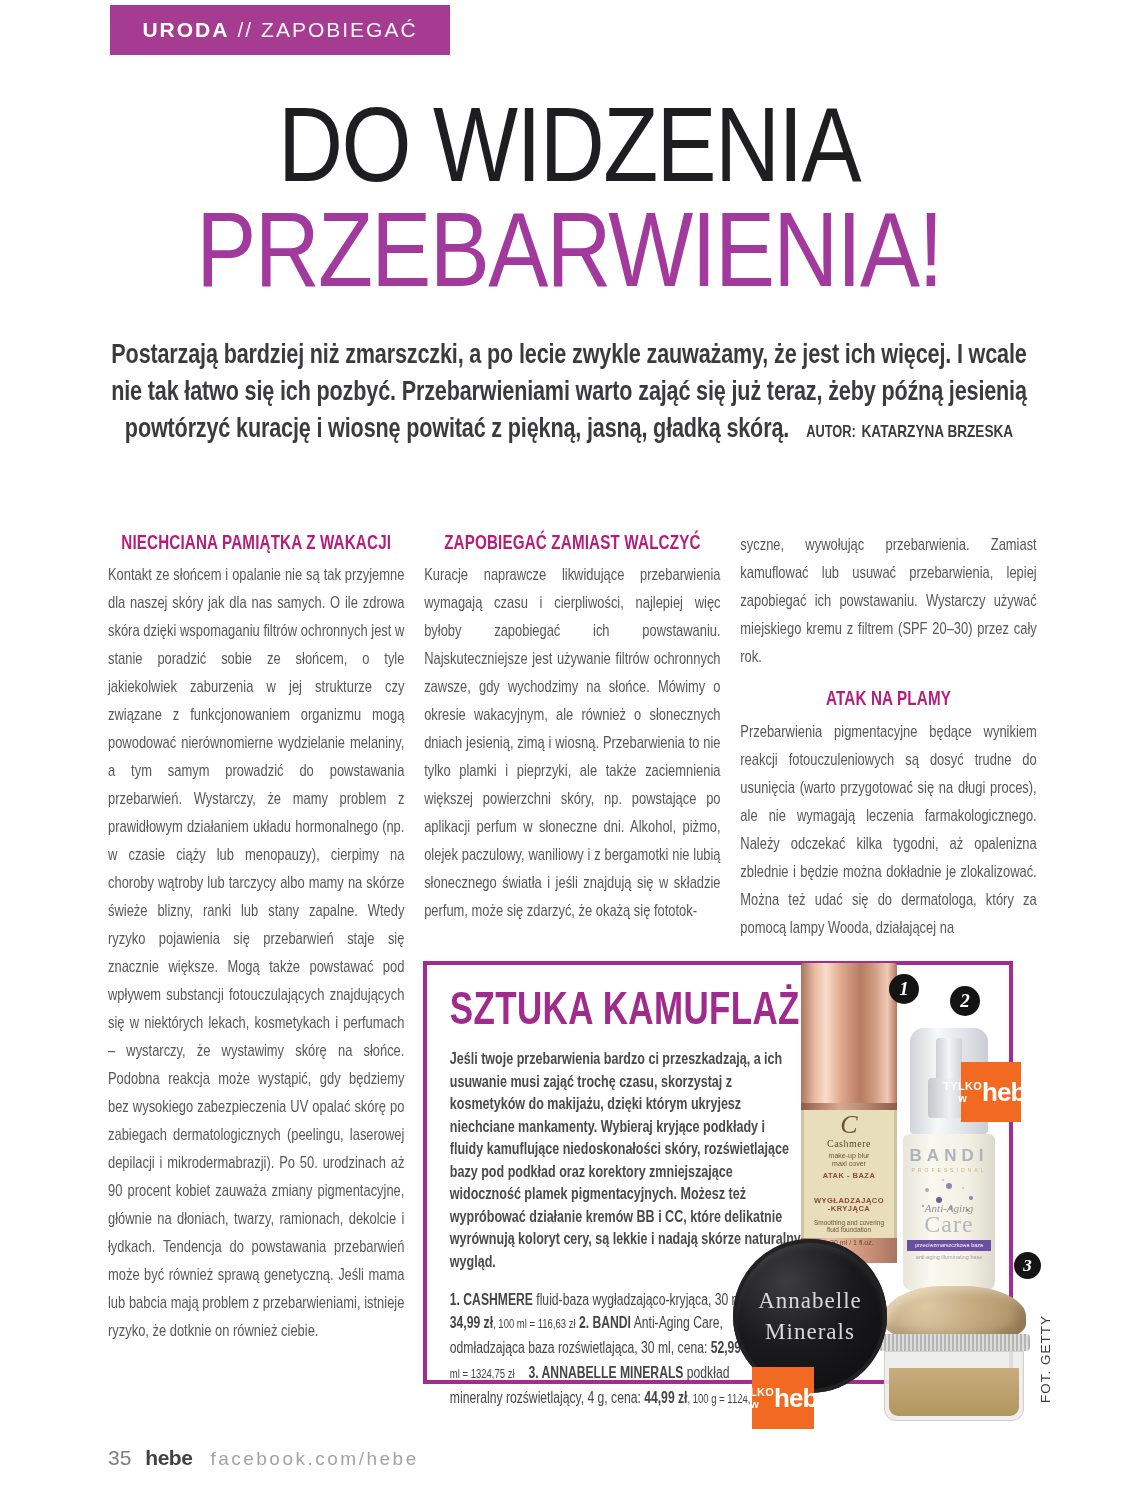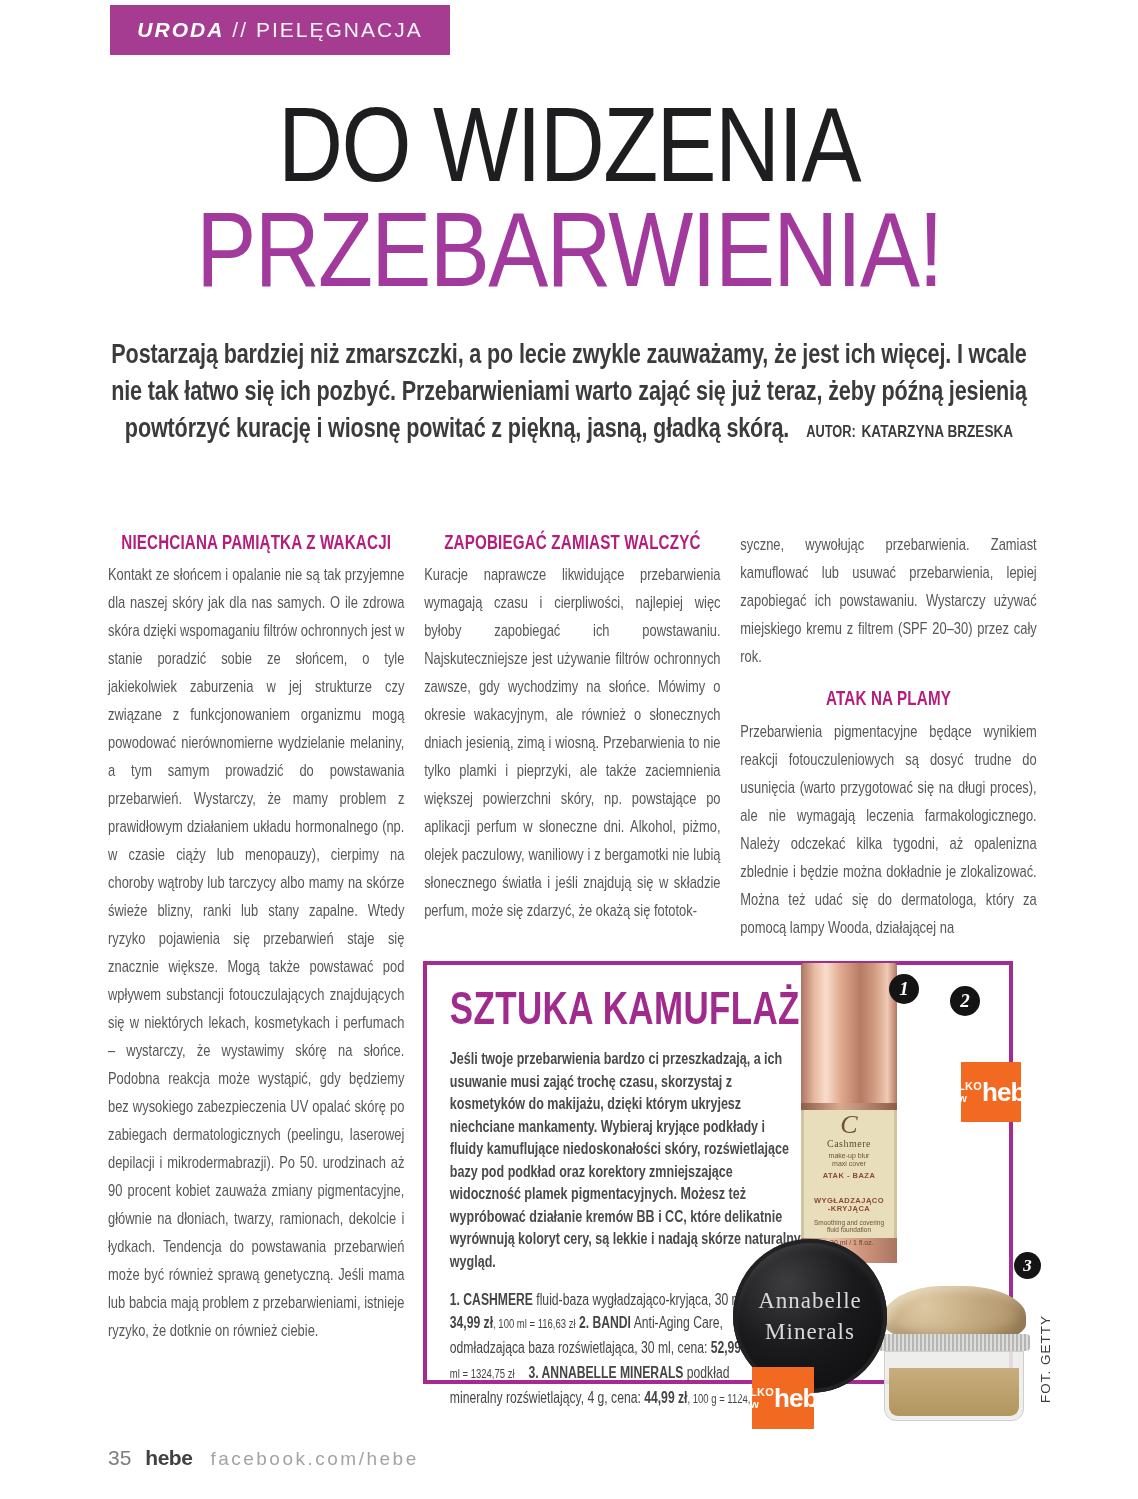--- a/index.html
+++ b/index.html
@@ -3,21 +3,21 @@
 <meta charset="utf-8">
 <style>
   html,body{margin:0;padding:0;background:#e8e8e8;}
   .page{position:relative;width:1138px;height:1499px;background:#ffffff;overflow:hidden;
         font-family:"Liberation Sans", sans-serif;margin:0 auto;}
 
   
   .kicker{position:absolute;left:110px;top:5px;width:340px;height:50px;background:#a63c92;
           color:#fff;display:flex;align-items:center;justify-content:center;gap:8px;
           font-size:21px;letter-spacing:2px;}
-  .kicker .k-bold{font-weight:bold;font-style:italic;}
+  .kicker .k-bold{font-weight:bold;}
   .kicker .k-light{font-weight:normal;opacity:.95;}
 
   
   .title{position:absolute;left:0;top:92px;width:1138px;margin:0;text-align:center;
          font-weight:normal;transform:scaleX(0.85);transform-origin:50% 0;}
   .title .t1,.title .t2{display:block;font-size:106px;line-height:105px;letter-spacing:-2px;font-weight:300;}
   .title .t1{color:#1e1e20;}
   .title .t2{color:#a23a9e;}
 
   
@@ -121,21 +121,21 @@
   .footer .url{font-size:19px;color:#a3a3a5;letter-spacing:2.5px;margin-left:4px;}
 </style>
 </head>
 <body>
 
 <div class="page">
 
   <div class="kicker">
     <span class="k-bold">URODA</span>
     <span class="k-light">//</span>
-    <span class="k-light">PIELĘGNACJA</span>
+    <span class="k-light">ZAPOBIEGAĆ</span>
   </div>
 
   <h1 class="title">
     <span class="t1">DO WIDZENIA</span>
     <span class="t2">PRZEBARWIENIA!</span>
   </h1>
 
   <p class="intro">
     <span>Postarzają bardziej niż zmarszczki, a po lecie zwykle zauważamy, że jest ich więcej. I wcale nie tak łatwo się ich pozbyć. Przebarwieniami warto zająć się już teraz, żeby późną jesienią powtórzyć kurację i wiosnę powitać z piękną, jasną, gładką skórą.</span>
     <span class="author-label">AUTOR:</span>
@@ -181,20 +181,32 @@
       <div class="cash-bold">ATAK - BAZA</div>
       <div class="cash-bold" style="margin-top:16px">WYGŁADZAJĄCO</div>
       <div class="cash-bold" style="margin-top:0">-KRYJĄCA</div>
       <div class="cash-en">Smoothing and covering</div>
       <div class="cash-en" style="margin-top:0">fluid foundation</div>
       <div class="cash-vol">e 30 ml / 1 fl.oz.</div>
     </div>
     <div class="foot"></div>
   </div>
 
+  <div class="bandi">
+    <div class="pump"></div>
+    <div class="bottle">
+      <div class="bandi-brand">BANDI</div>
+      <div class="bandi-sub">PROFESSIONAL</div>
+      <div class="bandi-dots"></div>
+      <div class="bandi-line1">Anti-Aging</div>
+      <div class="bandi-line2">Care</div>
+      <div class="bandi-band">przeciwzmarszczkowa baza rozświetlająca</div>
+      <div class="bandi-en">anti-aging illuminating base</div>
+    </div>
+  </div>
 
   <div class="annabelle">
     <span>Annabelle</span>
     <span>Minerals</span>
   </div>
   <div class="jar">
     <div class="mound"></div>
     <div class="rim"></div>
     <div class="glass">
       <div class="powder"></div>

